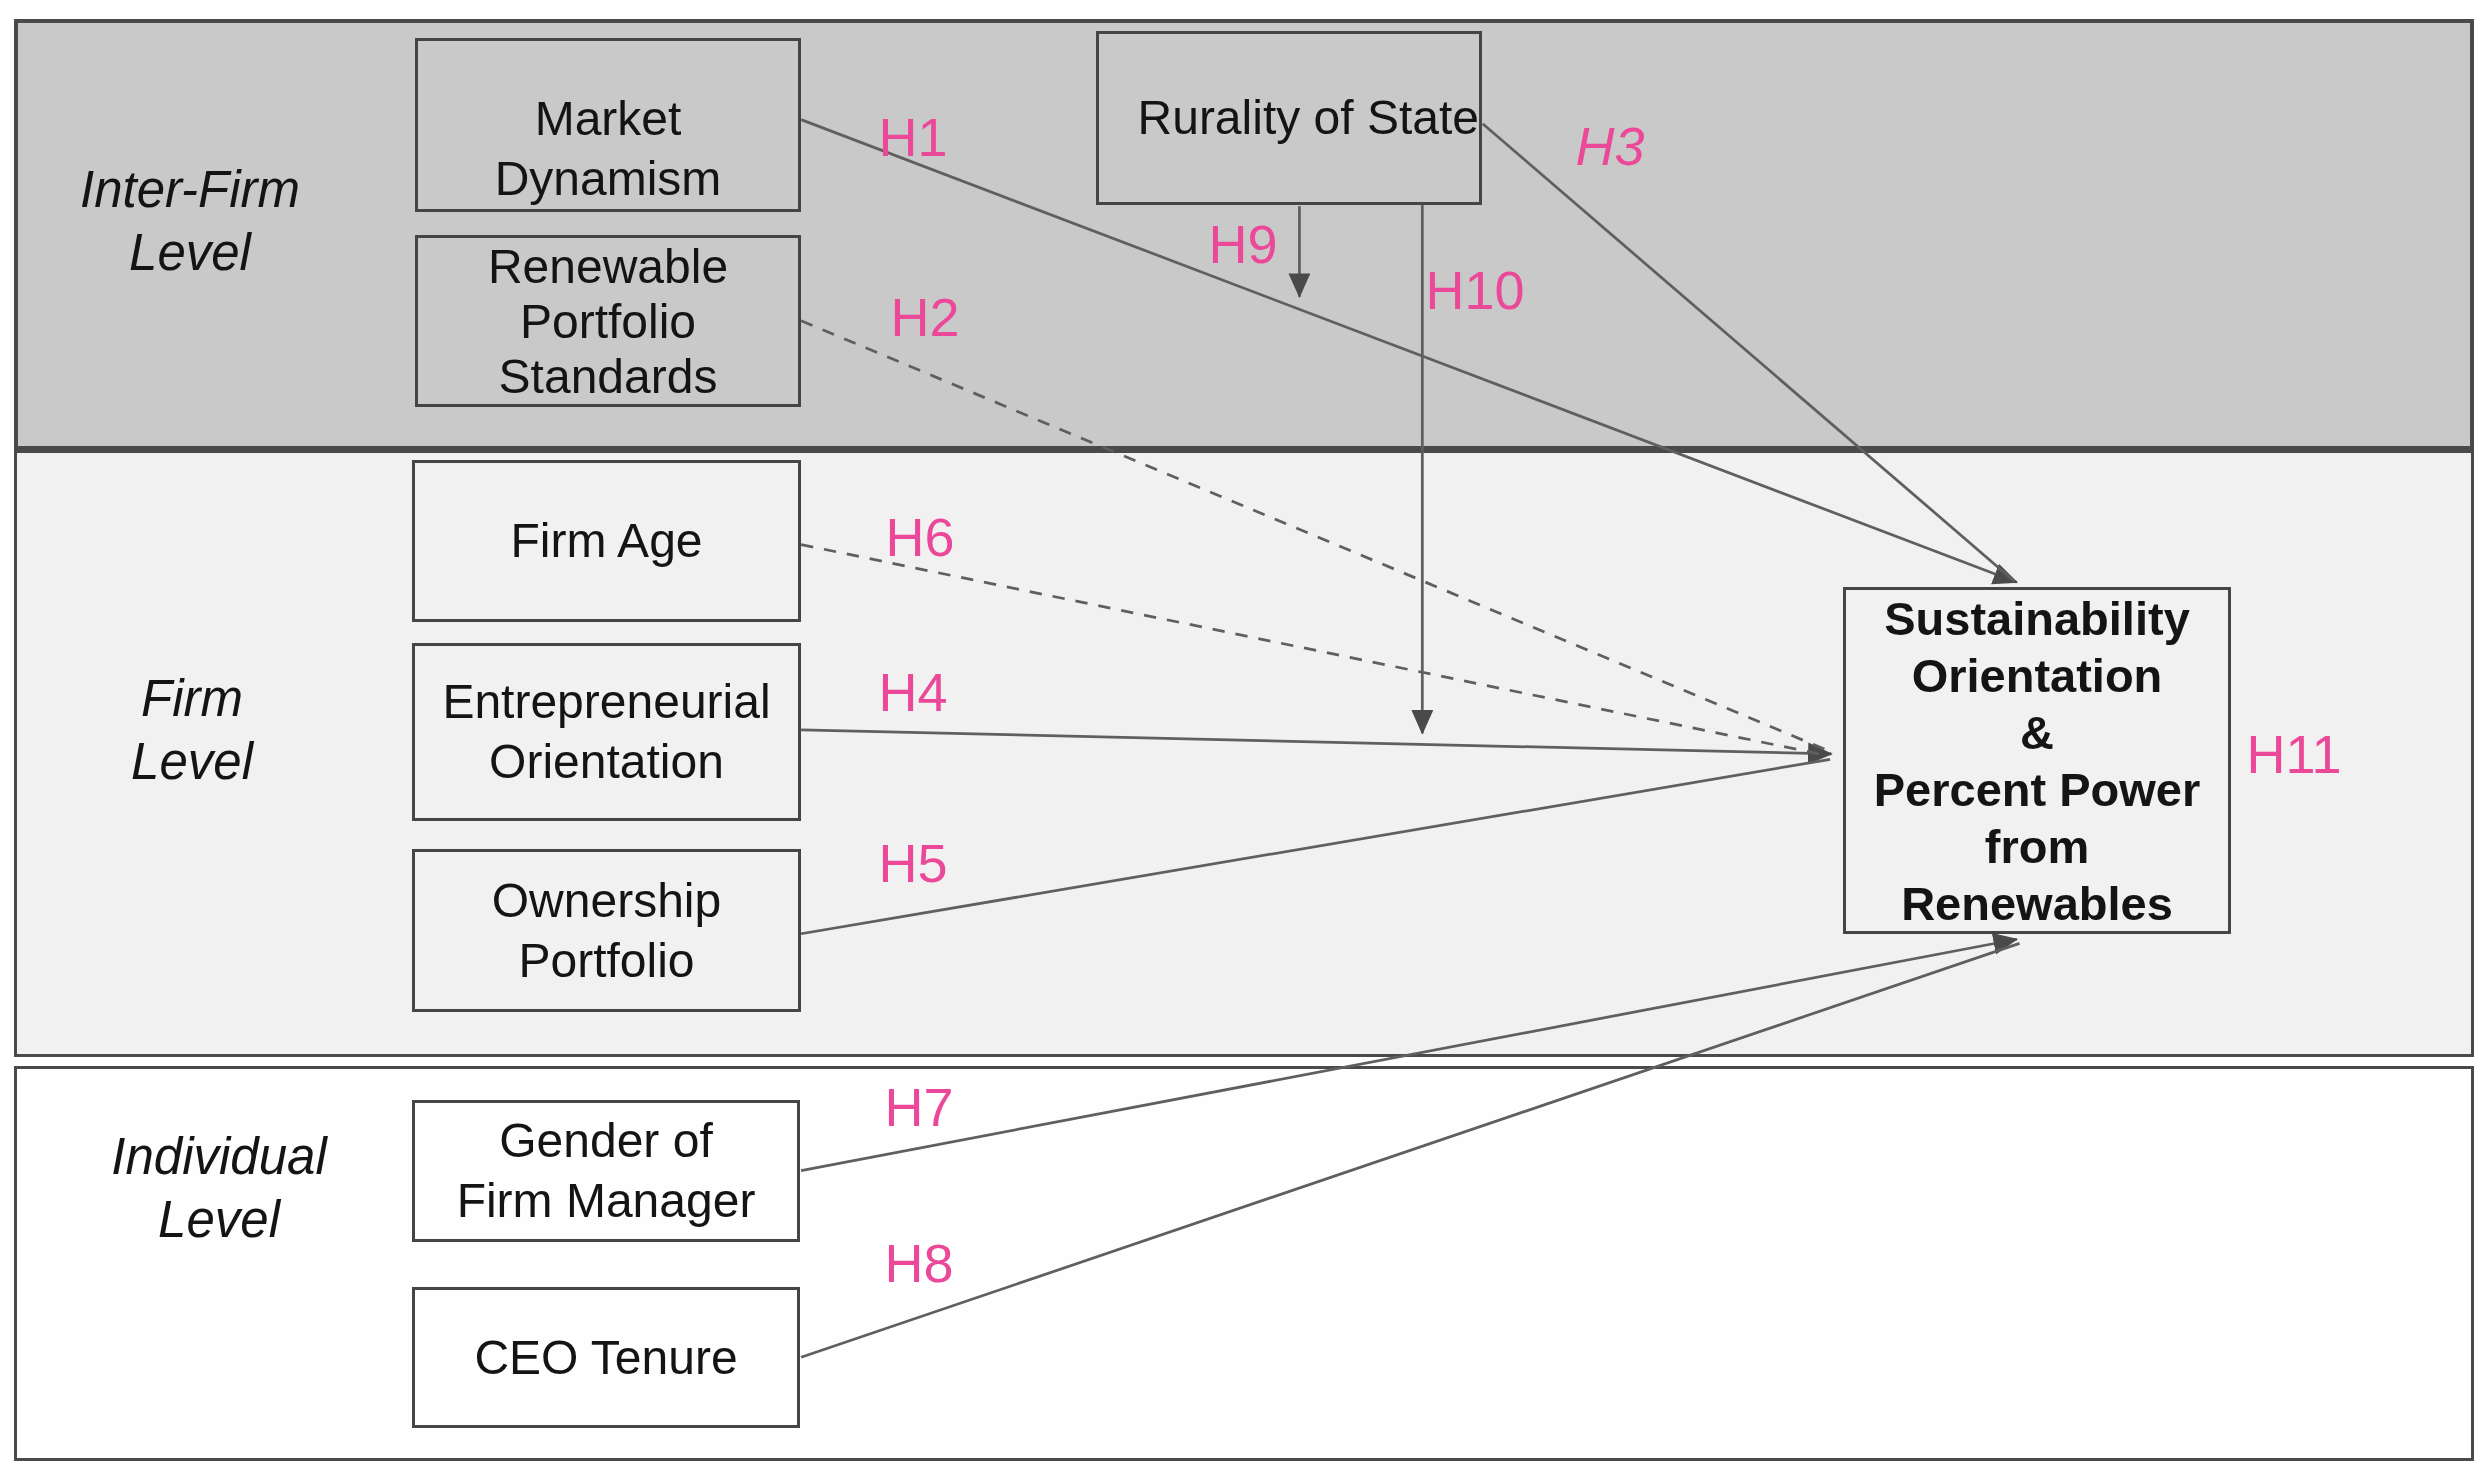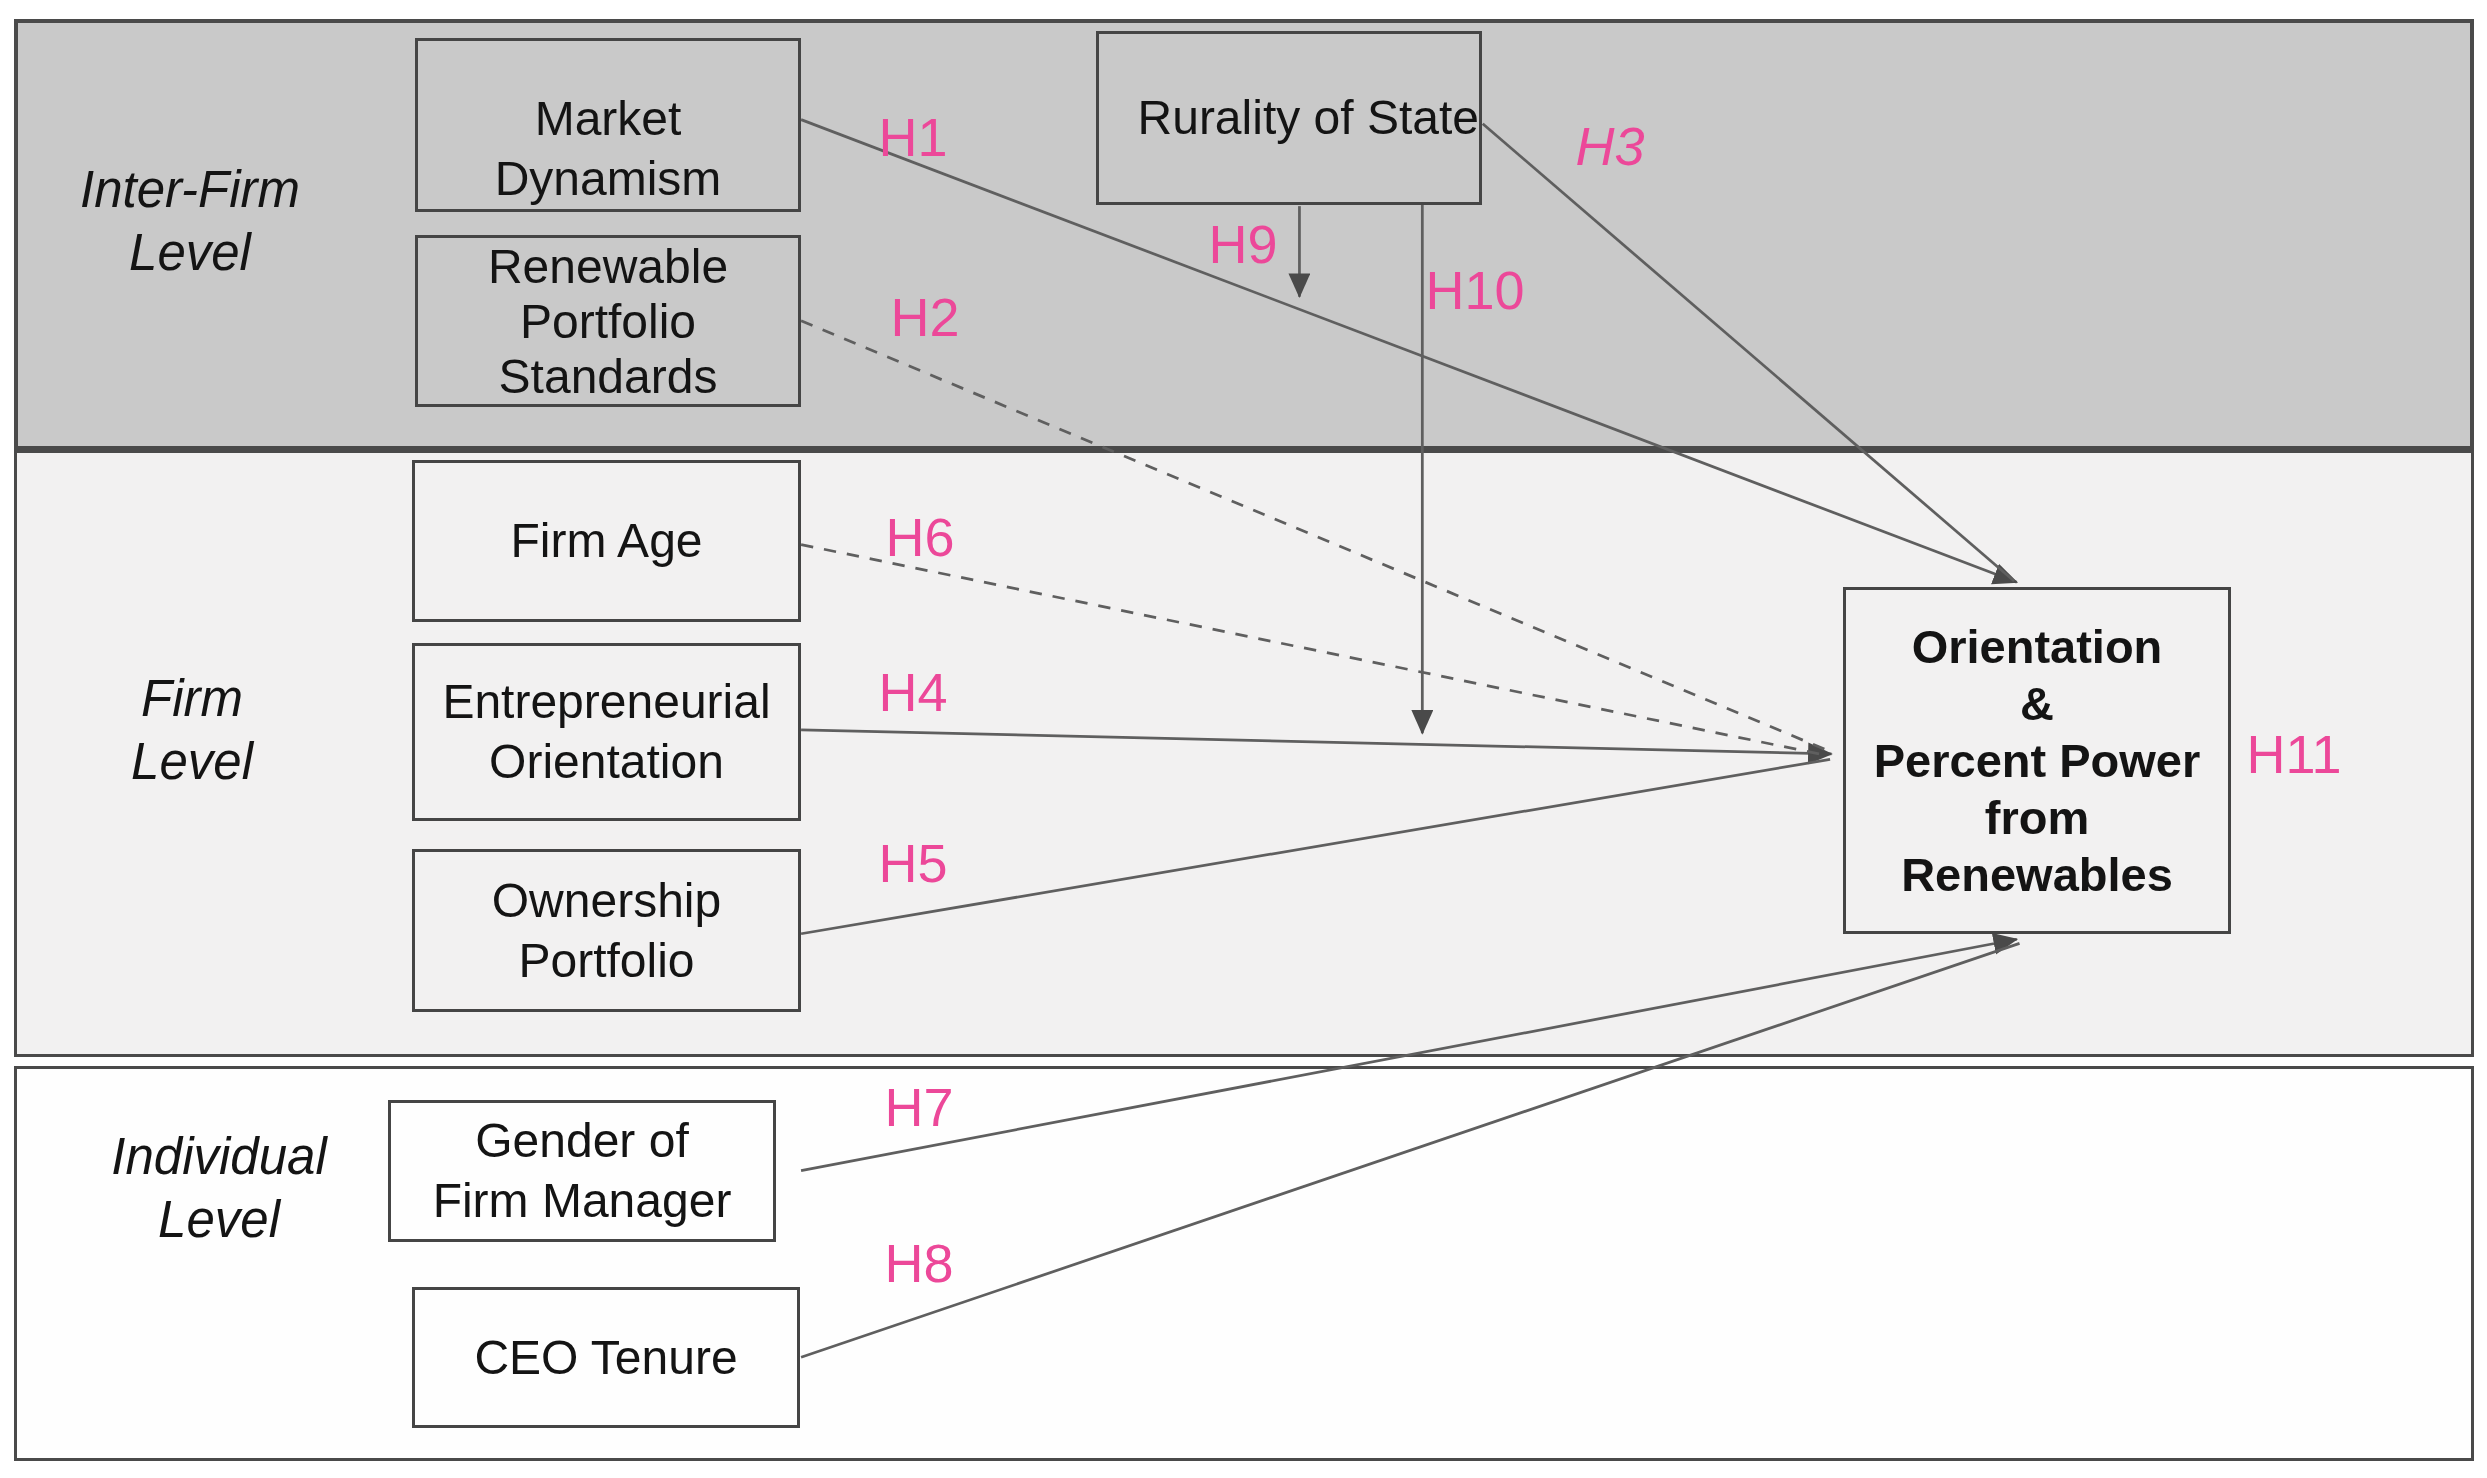--- a/index.html
+++ b/index.html
@@ -126,35 +126,36 @@
     </div>
   </div>
 
   <div class="box" style="left:412px; top:849px; width:389px; height:163px;">
     <div class="box-text">
       <span>Ownership</span>
       <span>Portfolio</span>
     </div>
   </div>
 
-  <div class="box" style="left:388px; top:1100px; width:388px; height:142px;">
+  <div class="box" style="left:412px; top:1100px; width:388px; height:142px;">
     <div class="box-text">
       <span>Gender of</span>
       <span>Firm Manager</span>
     </div>
   </div>
 
   <div class="box" style="left:412px; top:1287px; width:388px; height:141px;">
     <div class="box-text">
       <span>CEO Tenure</span>
     </div>
   </div>
 
   <div class="box box-outcome" style="left:1843px; top:587px; width:388px; height:347px;">
     <div class="box-text">
+      <span>Sustainability</span>
       <span>Orientation</span>
       <span>&amp;</span>
       <span>Percent Power</span>
       <span>from</span>
       <span>Renewables</span>
     </div>
   </div>
 
   <div class="hlabel" style="left:913px; top:137px;">H1</div>
   <div class="hlabel" style="left:925px; top:317px;">H2</div>

